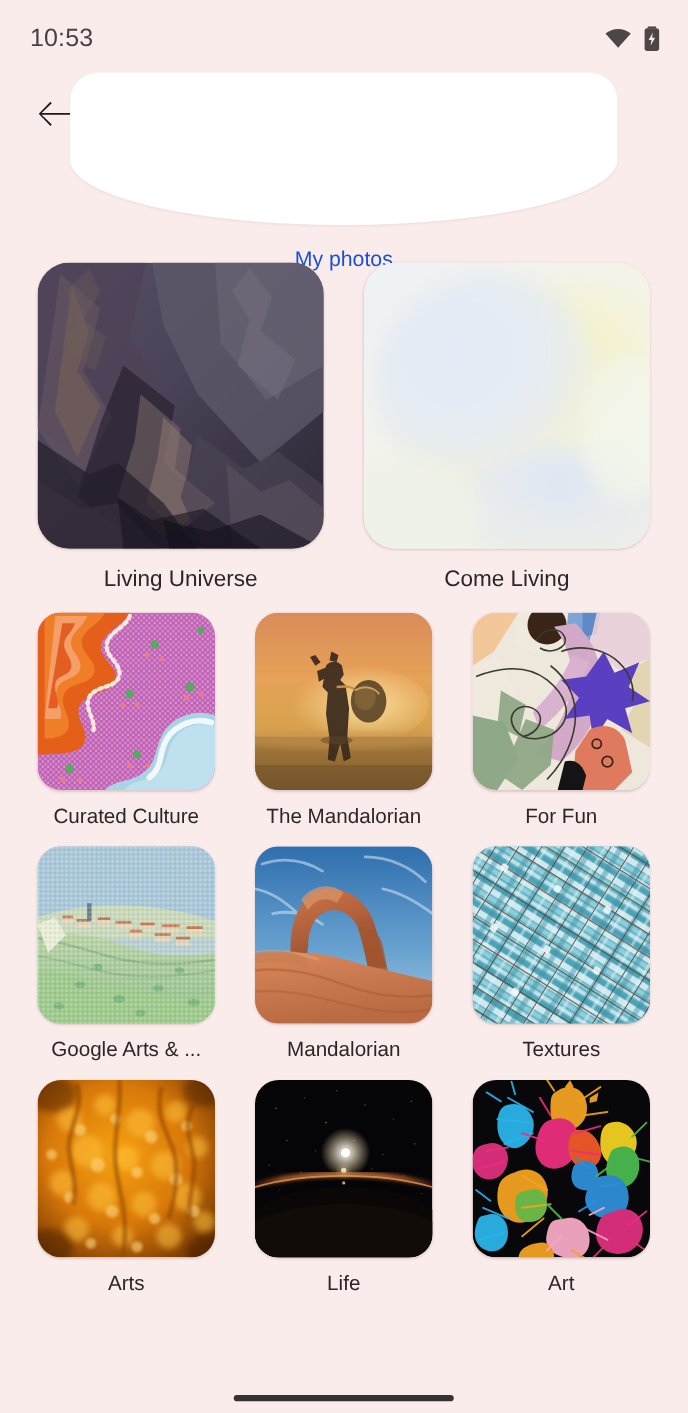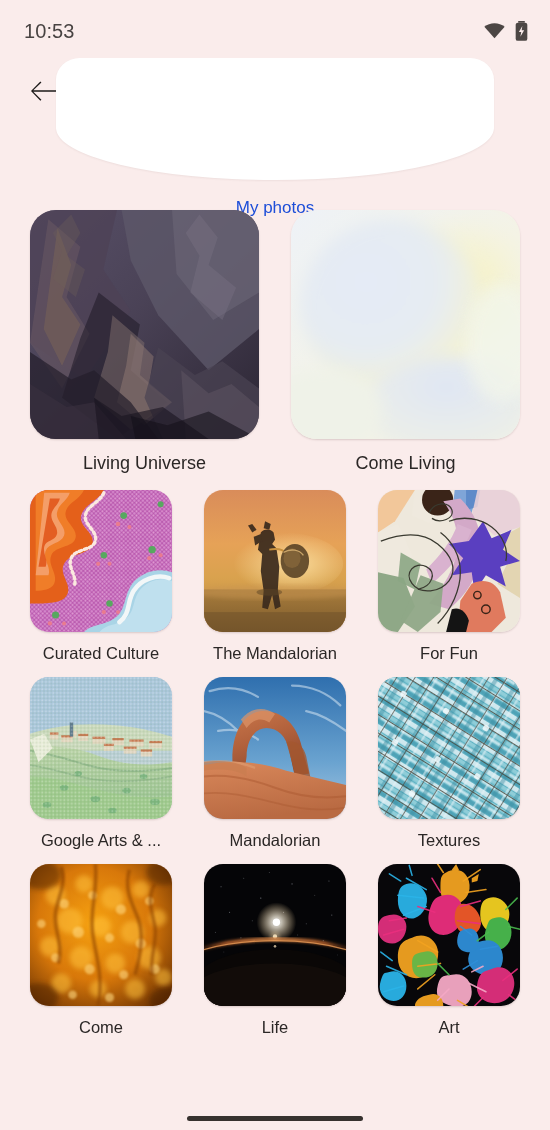--- a/index.html
+++ b/index.html
@@ -613,21 +613,21 @@
             <path d="M88 14c-6 10-2 20 0 30s-4 22-2 34"></path>
           </g>
           <g fill="#421e01" opacity=".45" filter="url(#lf-b)">
             <ellipse cx="8" cy="8" rx="14" ry="10"></ellipse>
             <ellipse cx="94" cy="6" rx="12" ry="9"></ellipse>
             <ellipse cx="6" cy="94" rx="14" ry="10"></ellipse>
             <ellipse cx="96" cy="96" rx="12" ry="9"></ellipse>
           </g>
         </svg>
       </div>
-      <div class="tile-label">Come</div>
+      <div class="tile-label">Arts</div>
     </div>
 
     <div class="tile">
       <div class="thumb">
         <svg viewBox="0 0 100 100" preserveAspectRatio="none">
           <defs>
             <radialGradient id="er-star" cx="0.5" cy="0.5" r="0.5">
               <stop offset="0" stop-color="#ffffff"></stop>
               <stop offset="0.25" stop-color="#fff8e8" stop-opacity=".9"></stop>
               <stop offset="1" stop-color="#ffdca0" stop-opacity="0"></stop>

